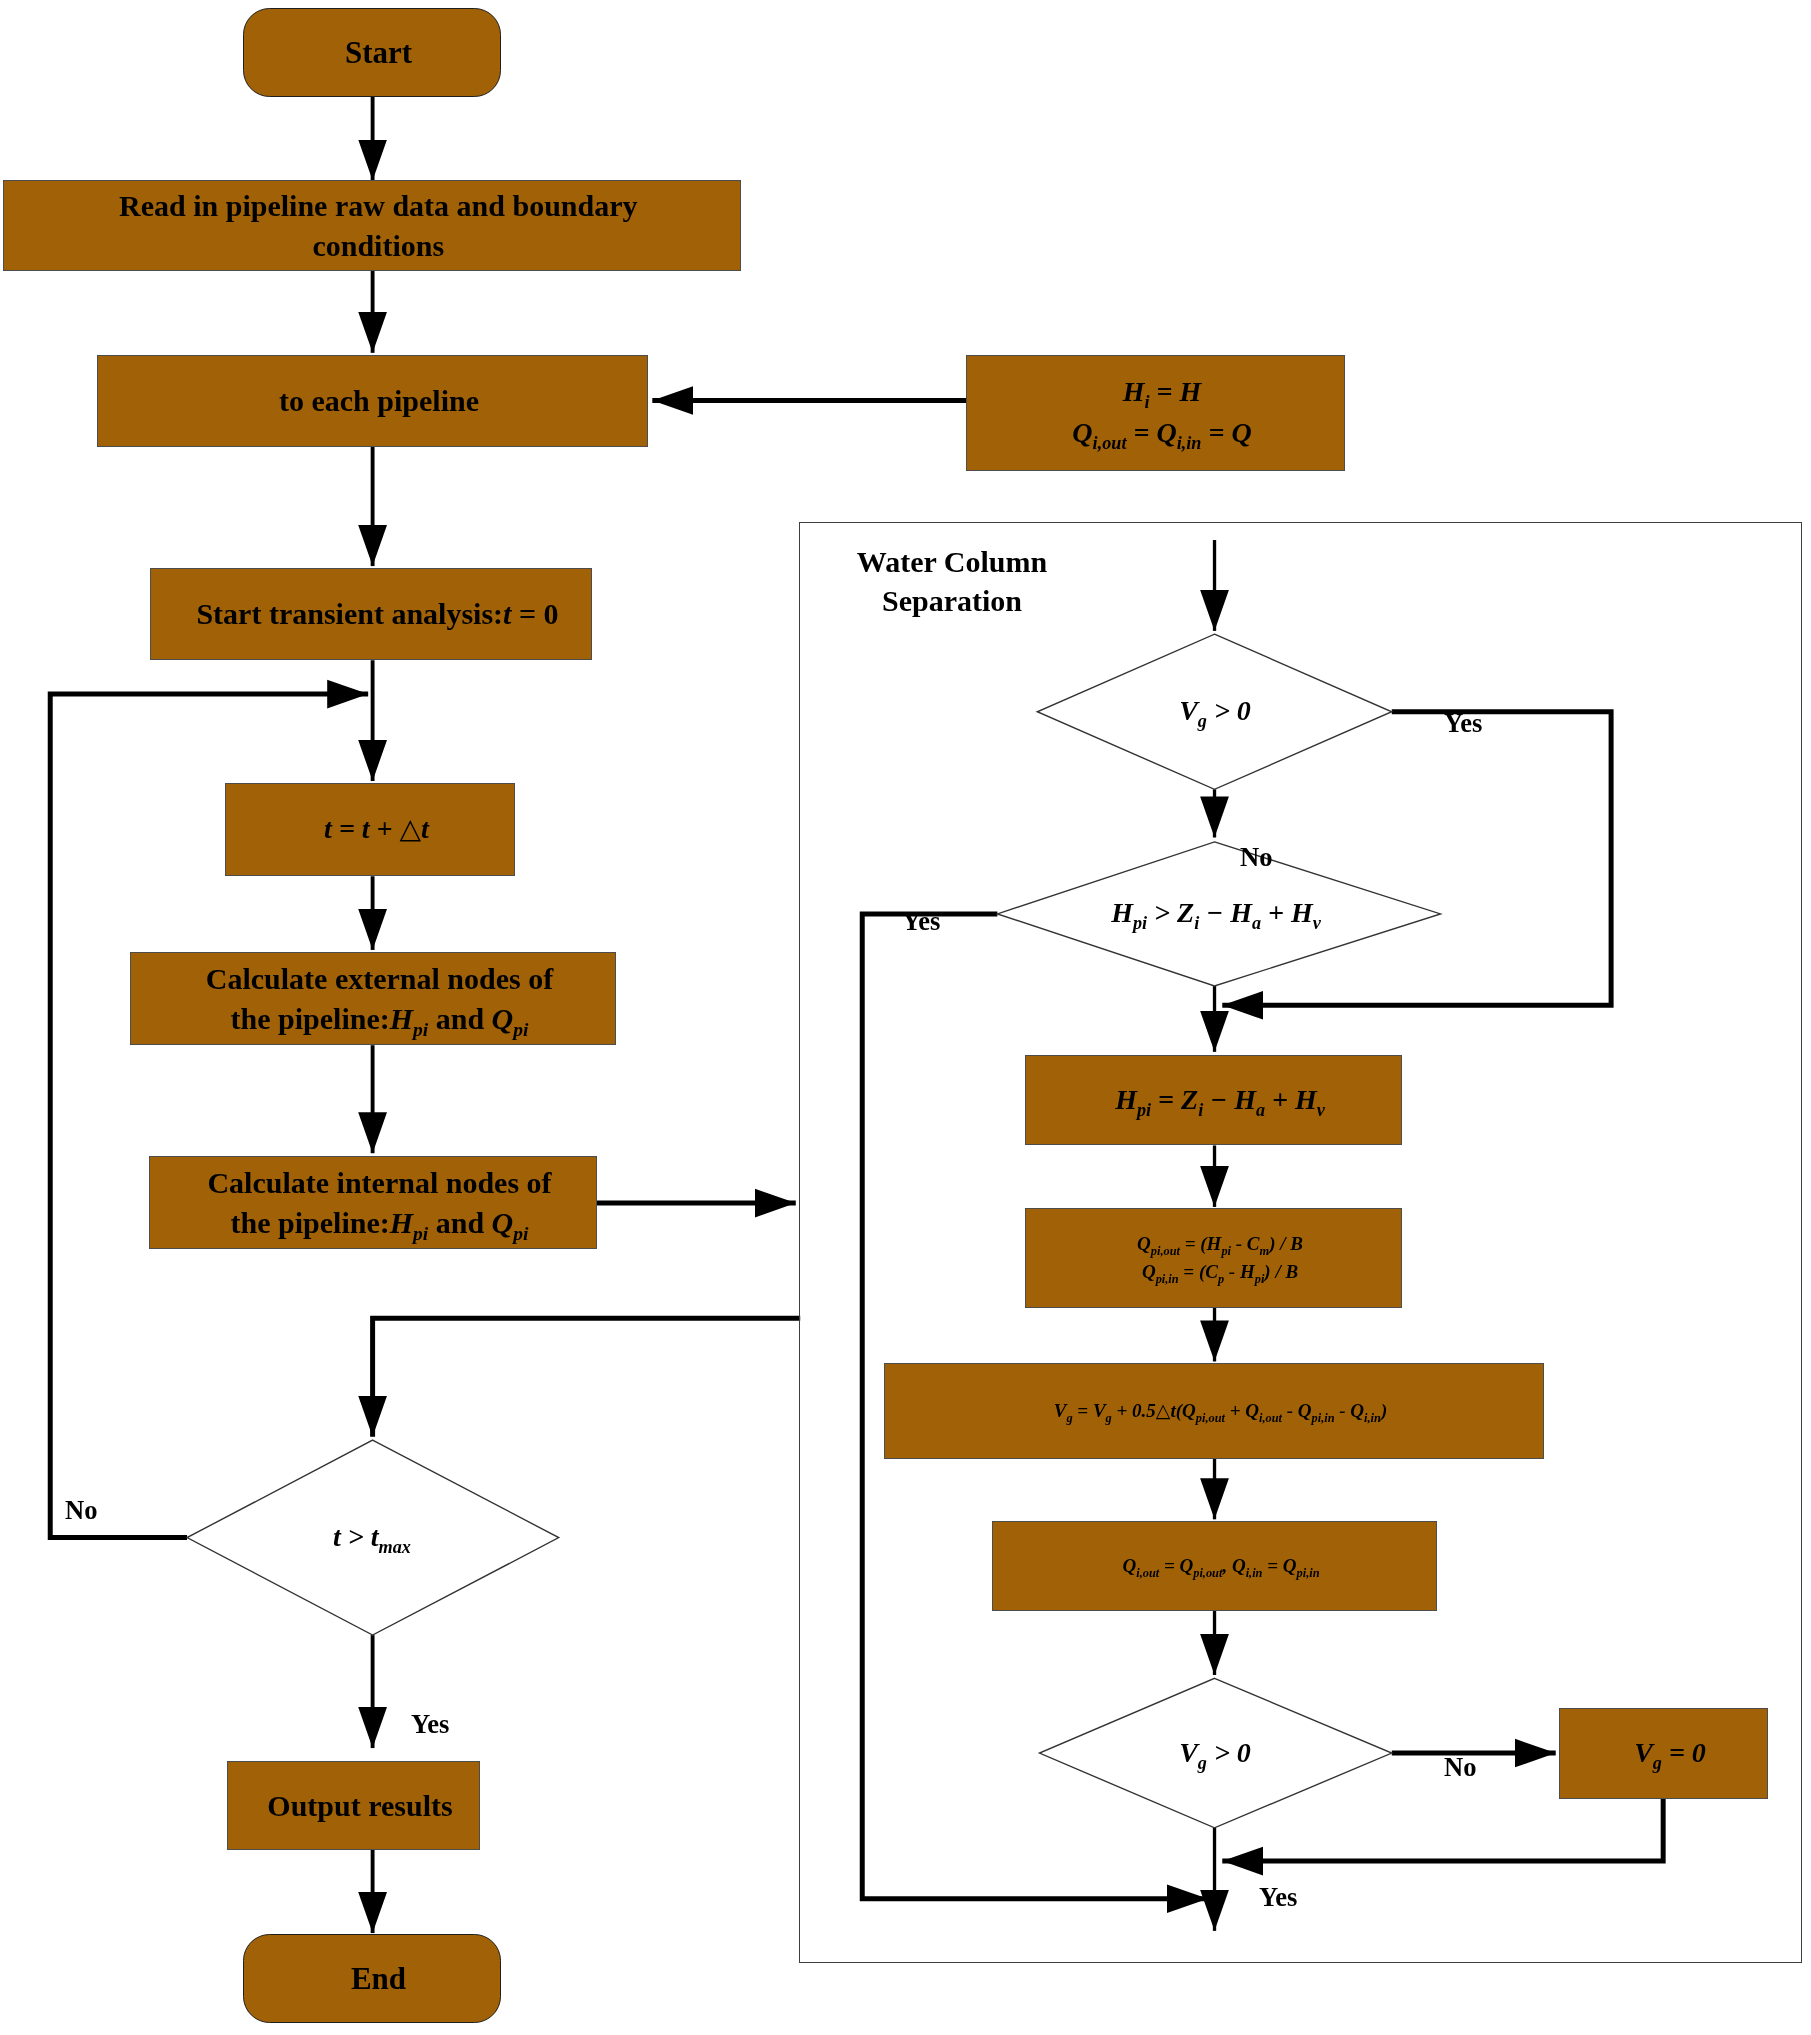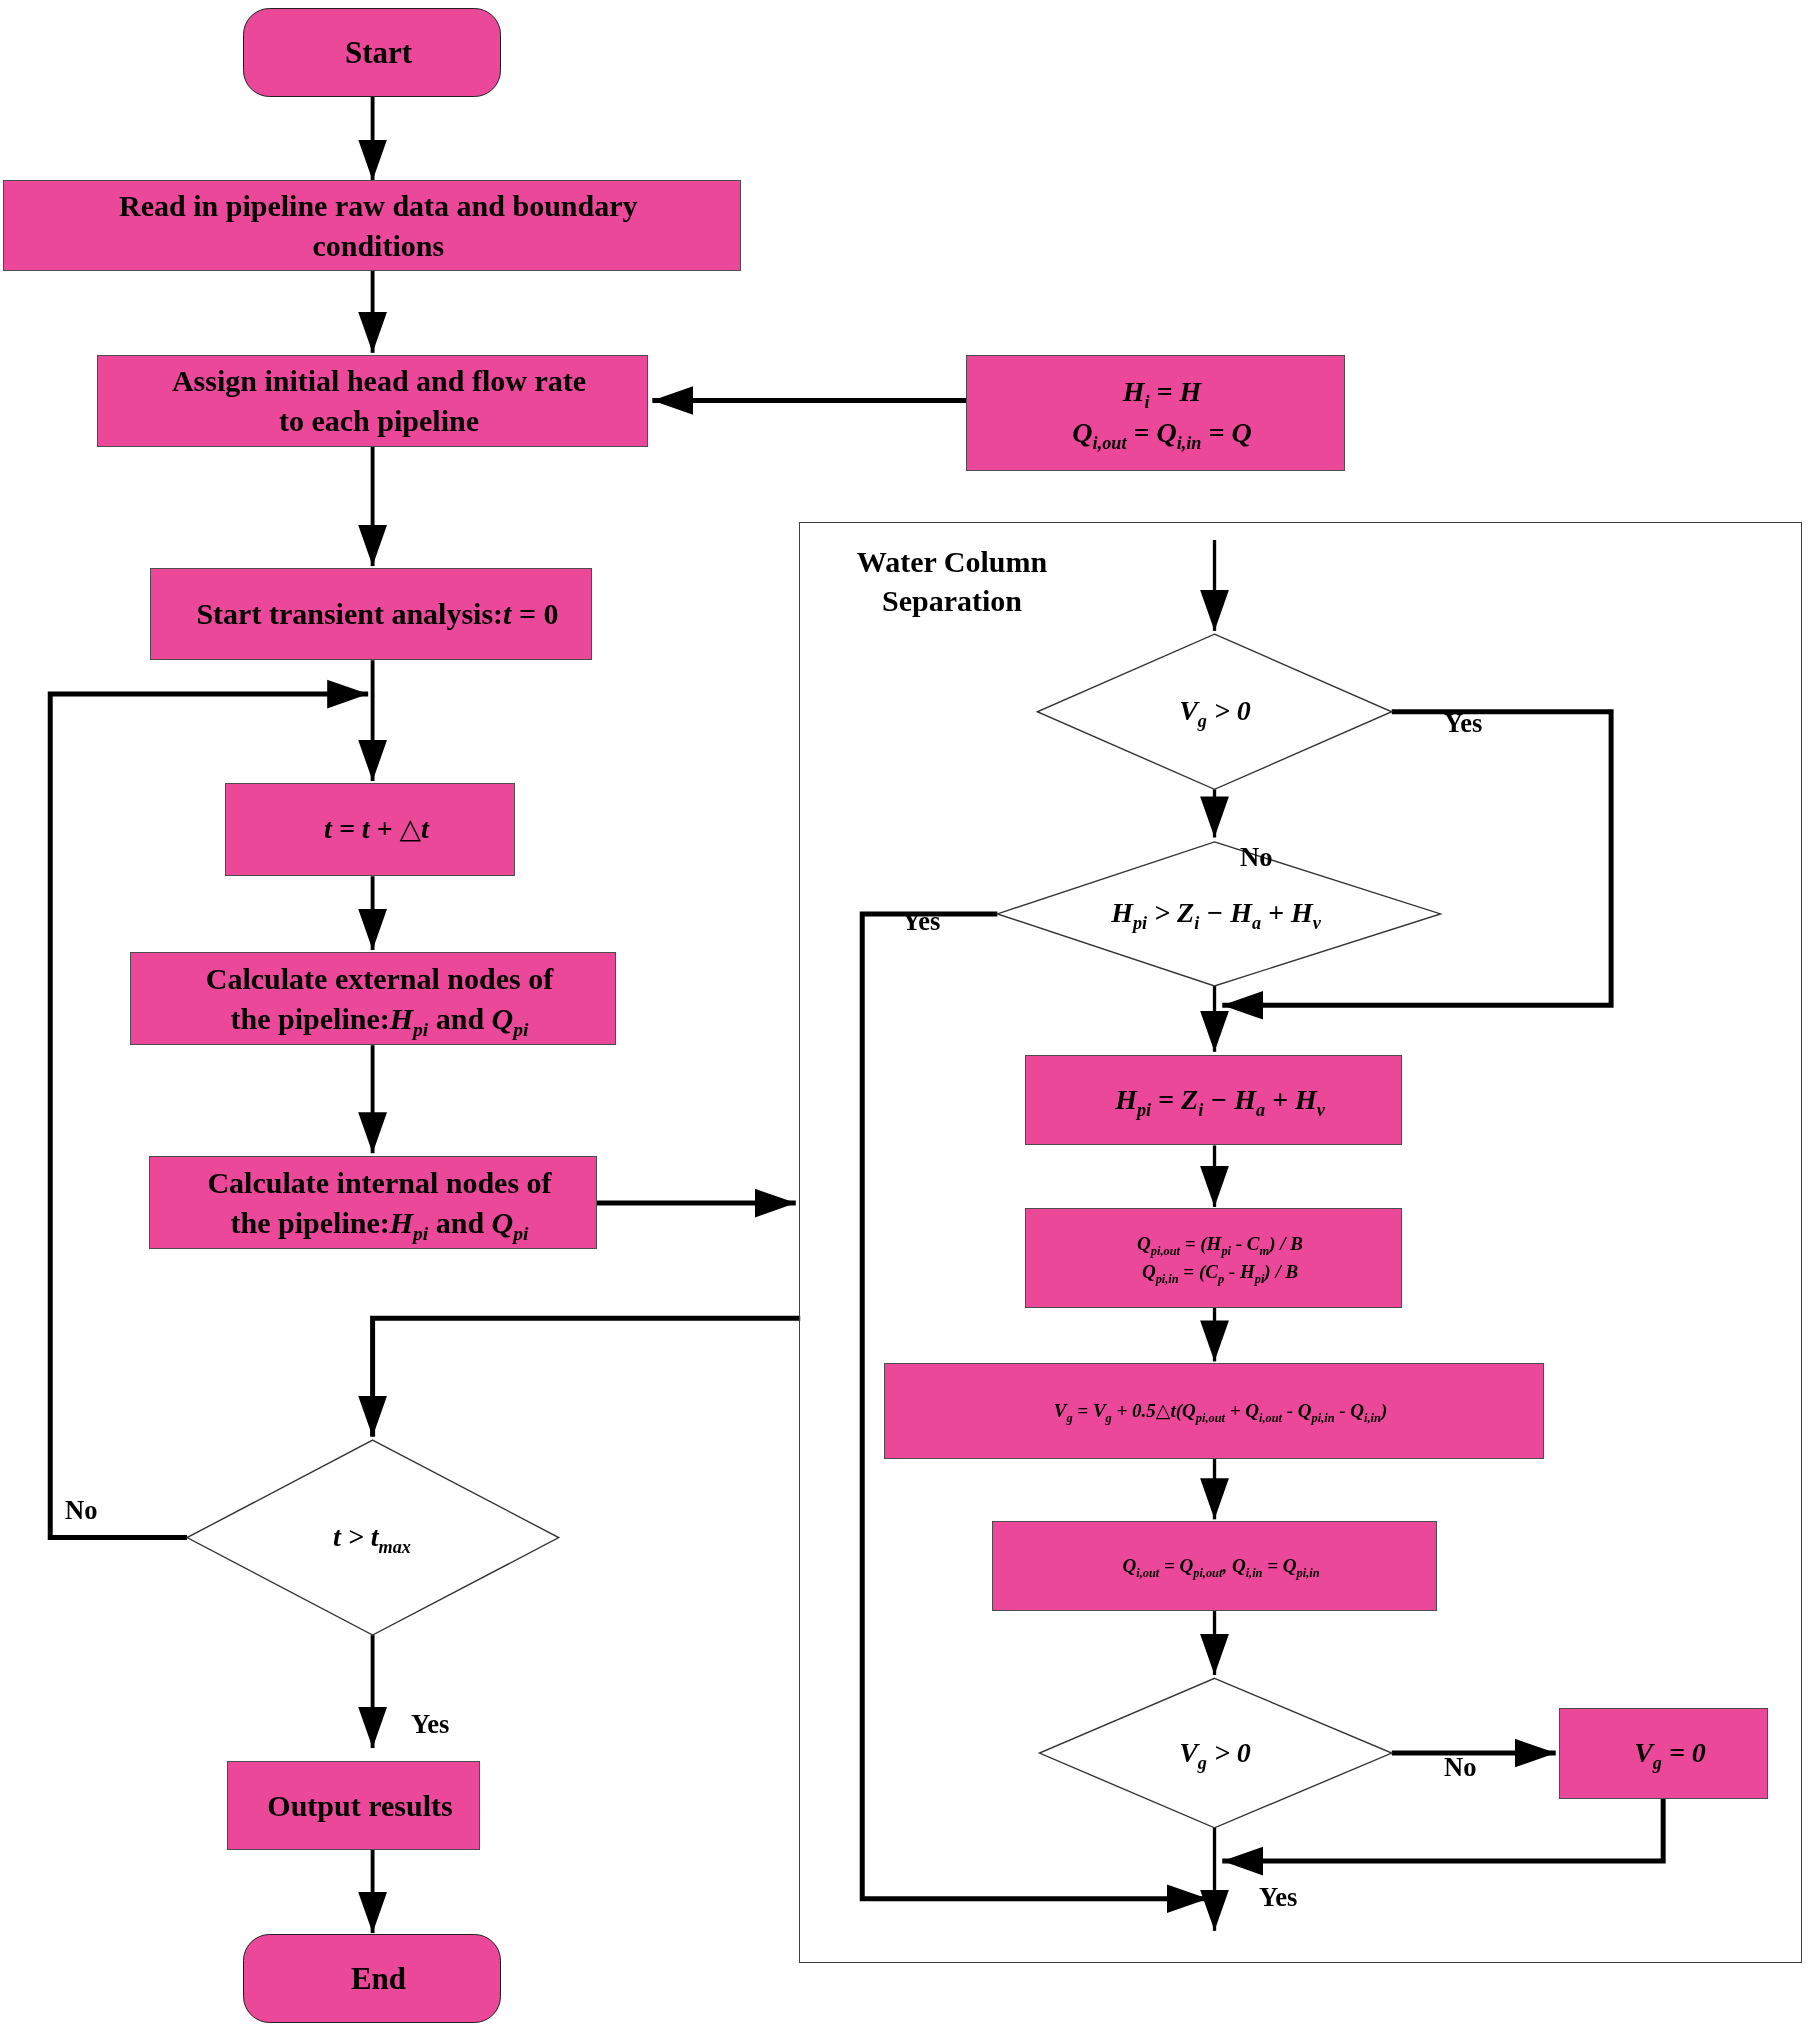--- a/index.html
+++ b/index.html
@@ -4,21 +4,21 @@
 <style>
   html,body { margin:0; padding:0; background:#ffffff; }
   #canvas {
     position:relative; width:1812px; height:2035px;
     font-family:"Liberation Serif","DejaVu Serif",serif;
     color:#000; background:#ffffff; overflow:hidden;
   }
   #wires { position:absolute; left:0; top:0; width:1812px; height:2035px; }
 
   .node {
-    position:absolute; box-sizing:border-box; background:#ec4899;
+    position:absolute; box-sizing:border-box; background:#a16207;
     border:1.7px solid #4d4d4d;
     display:flex; flex-direction:column; align-items:center; justify-content:center;
     text-align:center;
     padding-left:13px;
   }
   .terminal { border:1.7px solid #1f1f1f; border-radius:26.6px; font-size:31px; font-weight:bold; }
   .proc { font-size:30px; font-weight:bold; line-height:1.32; }
   .formula { font-size:28px; font-weight:bold; font-style:italic; line-height:1.45; }
   .formula-sm { font-size:19px; }
   sub { font-size:0.65em; font-style:italic; line-height:0; }
@@ -82,21 +82,20 @@
   <div class="node terminal" style="left:243px;top:8.3px;width:258px;height:89px">
     <div>Start</div>
   </div>
 
   <div class="node proc" style="left:2.8px;top:180px;width:738px;height:91px">
     <div>Read in pipeline raw data and boundary</div>
     <div>conditions</div>
   </div>
 
   <div class="node proc" style="left:97px;top:355px;width:551px;height:92px">
-    <div>Assign initial head and flow rate</div>
     <div>to each pipeline</div>
   </div>
 
   <div class="node formula" style="left:966px;top:355px;width:379px;height:116px">
     <div>H<sub>i</sub> = H</div>
     <div>Q<sub>i,out</sub> = Q<sub>i,in</sub> = Q</div>
   </div>
 
   <div class="node proc" style="left:150px;top:568px;width:442px;height:92px">
     <div>Start transient analysis:<i>t</i> = 0</div>

